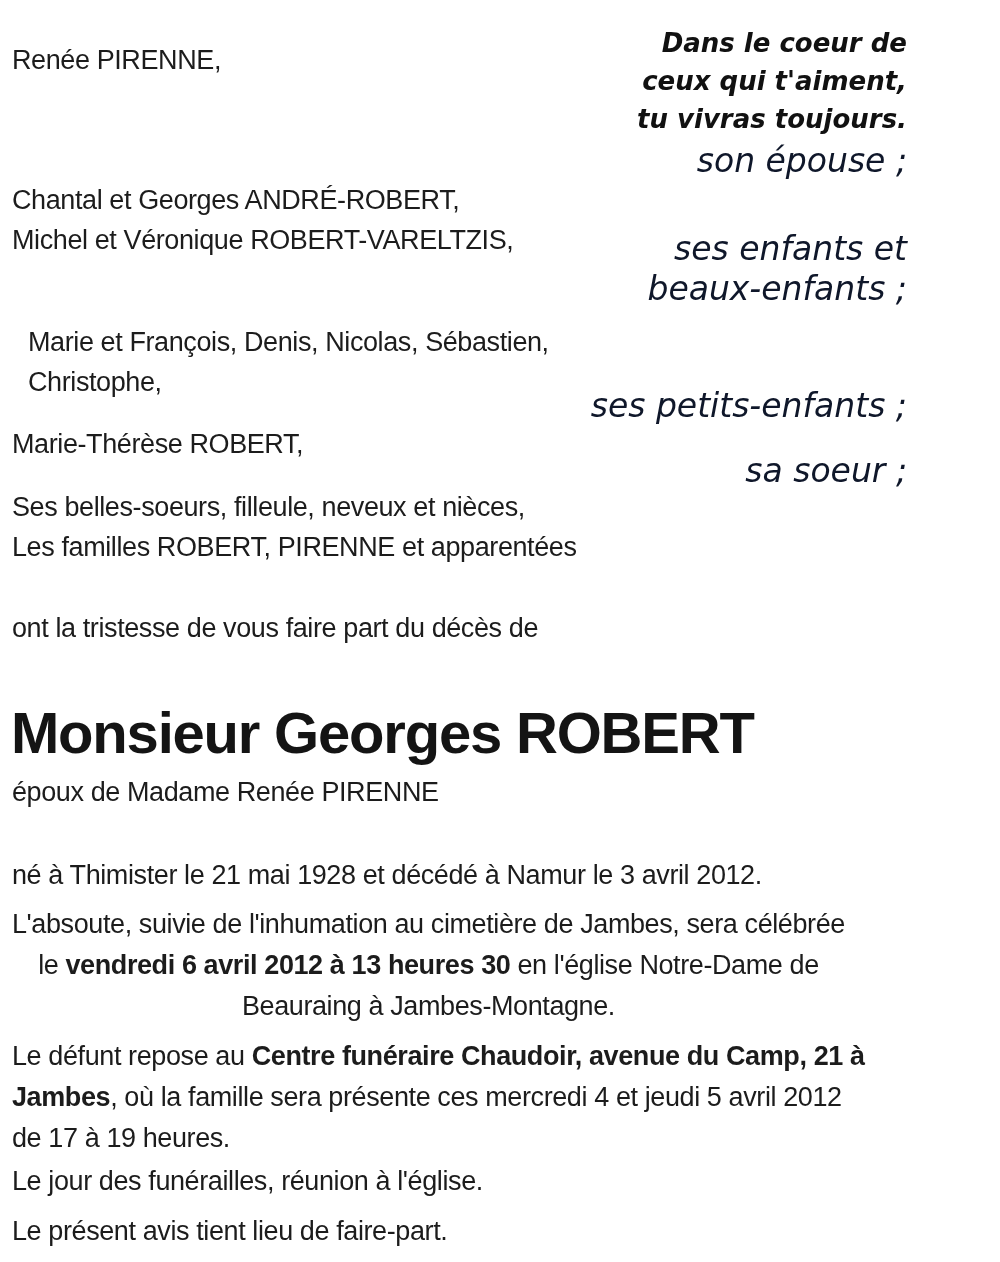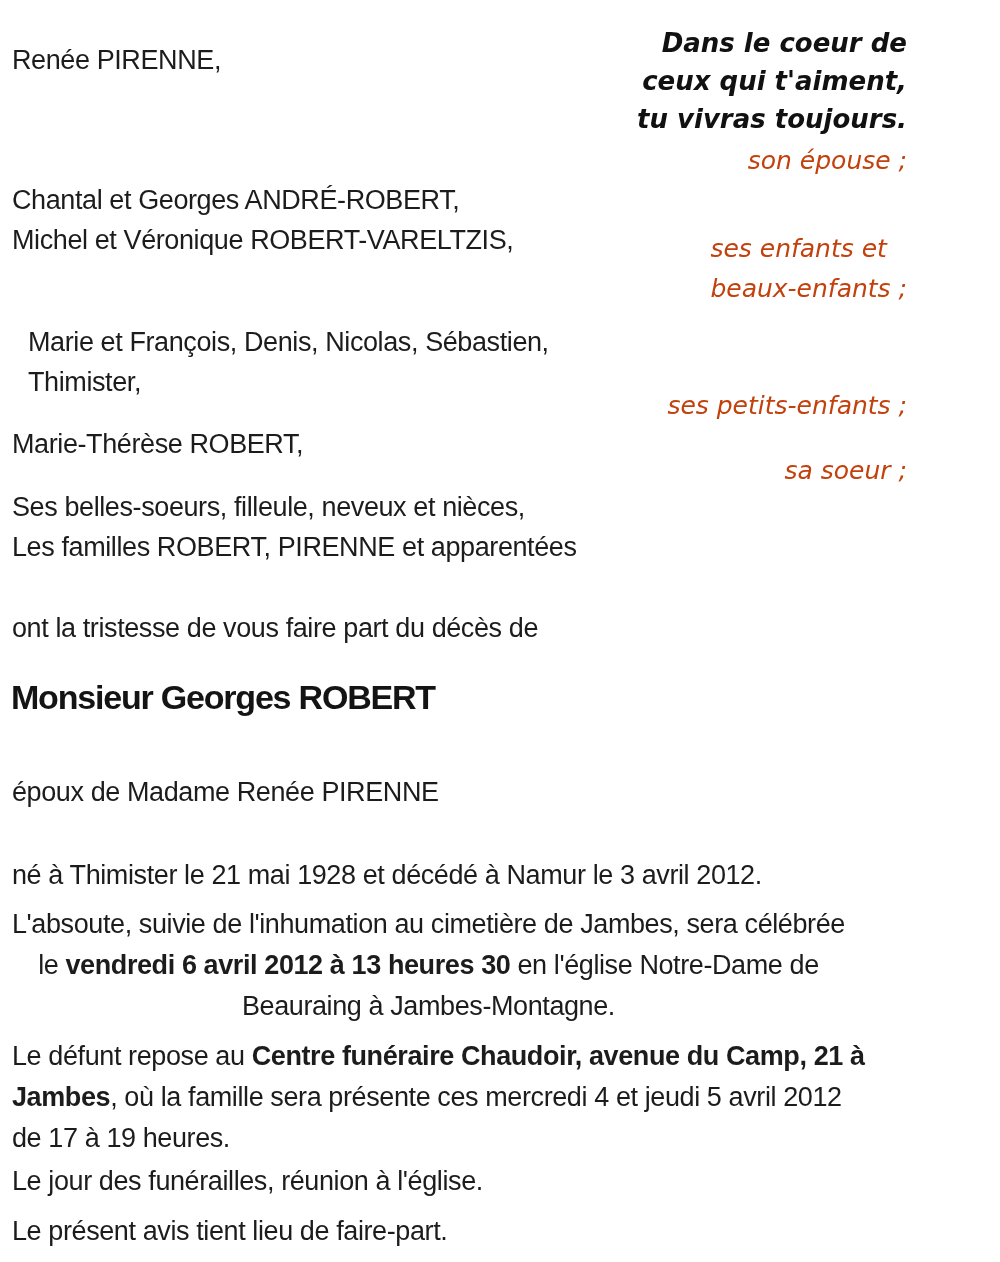--- a/index.html
+++ b/index.html
@@ -21,39 +21,40 @@
   .body-txt {
     font-size: 27px;
     letter-spacing: -0.4px;
     line-height: 40px;
     color: #1c1c1c;
   }
   
   .rel-label {
     font-family: "DejaVu Sans", sans-serif;
     font-style: italic;
-    font-size: 25px;
+    font-size: 33px;
     line-height: 40px;
-    text-align: left;
-    color: #c2410c;
+    text-align: right;
+    color: #0f172a;
   }
   .epigraph {
     font-family: "DejaVu Sans", sans-serif;
     font-style: italic;
     font-weight: 700;
     font-size: 26px;
     line-height: 38px;
     text-align: right;
     color: #111111;
   }
   .deceased-name {
-    font-size: 34px;
+    font-size: 58px;
     font-weight: 700;
     letter-spacing: -1.2px;
     color: #141414;
+    margin-top: 21px;
   }
   .b { font-weight: 700; }
 </style>
 </head>
 <body>
 
 <div class="page">
 
   <div class="abs body-txt" style="left:12px; top:40px;">Renée PIRENNE,</div>
 
@@ -70,21 +71,21 @@
     <div>Michel et Véronique ROBERT-VARELTZIS,</div>
   </div>
 
   <div class="abs rel-label" style="right:13px; top:229px;">
     <div>ses enfants et</div>
     <div>beaux-enfants ;</div>
   </div>
 
   <div class="abs body-txt" style="left:12px; top:322px;margin-left:16px;">
     <div>Marie et François, Denis, Nicolas, Sébastien,</div>
-    <div>Thimister,</div>
+    <div>Christophe,</div>
   </div>
 
   <div class="abs rel-label" style="right:13px; top:386px;">ses petits-enfants ;</div>
 
   <div class="abs body-txt" style="left:12px; top:424px;">Marie-Thérèse ROBERT,</div>
 
   <div class="abs rel-label" style="right:13px; top:451px;">sa soeur ;</div>
 
   <div class="abs body-txt" style="left:12px; top:487px;">
     <div>Ses belles-soeurs, filleule, neveux et nièces,</div>

